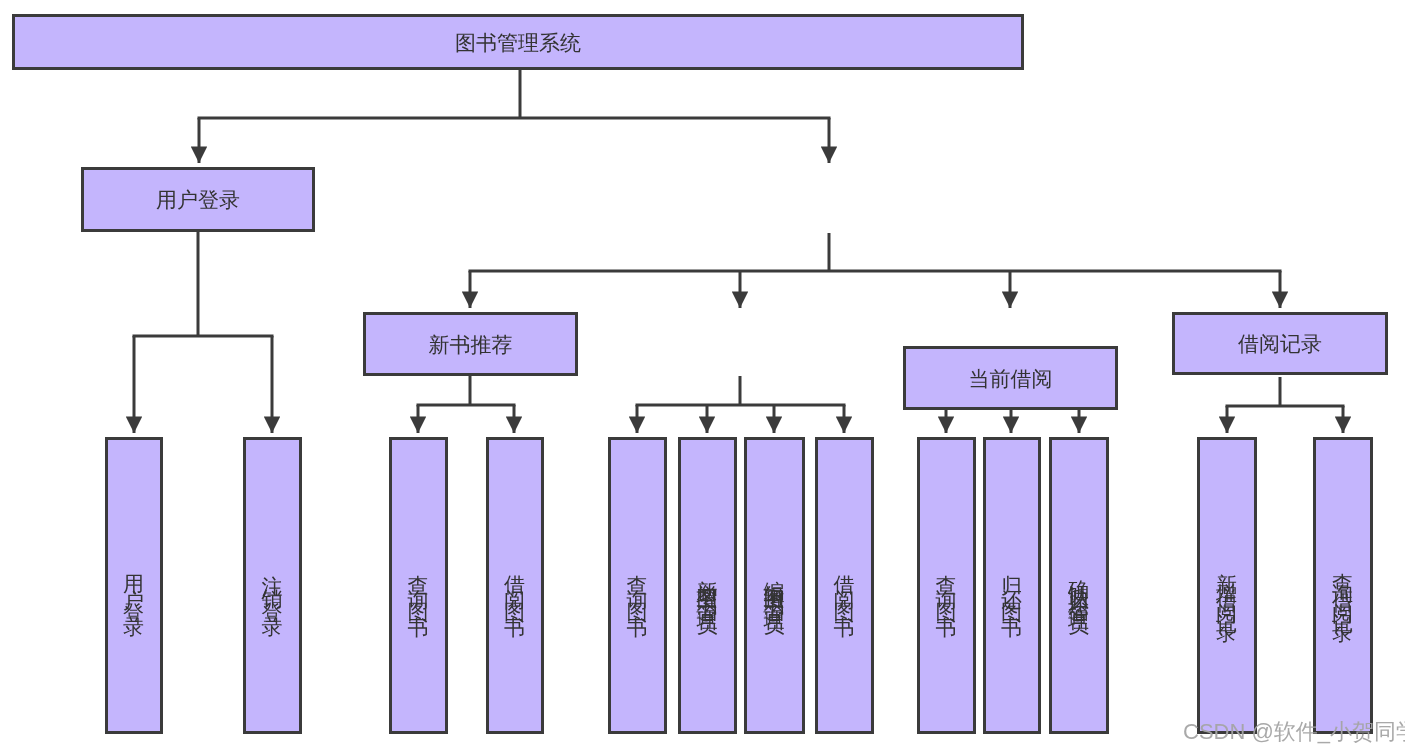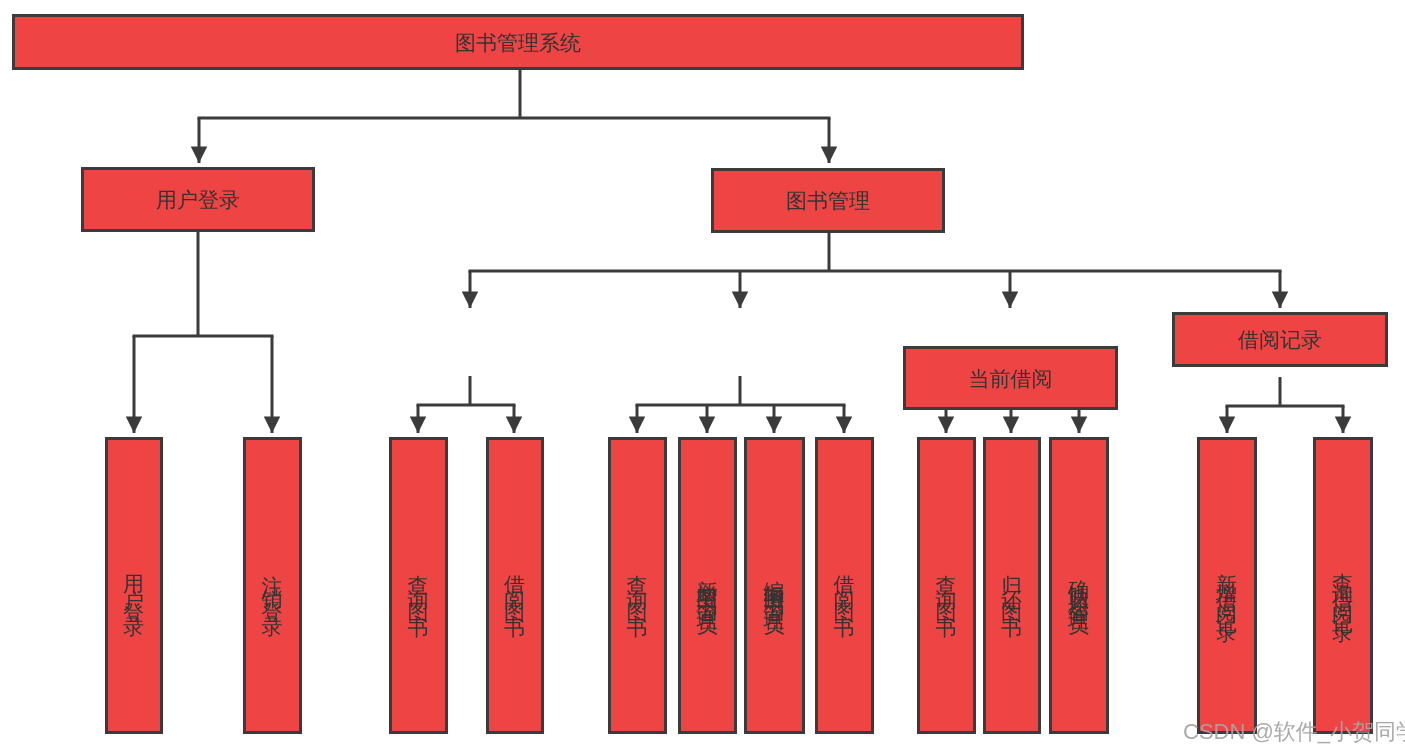--- a/index.html
+++ b/index.html
@@ -13,21 +13,21 @@
     overflow: hidden;
   }
   svg.connectors {
     position: absolute;
     left: 0; top: 0;
     width: 1405px; height: 747px;
     z-index: 1;
   }
   .node {
     position: absolute;
-    background: #ef4444;
+    background: #c4b5fd;
     border: 3px solid #3b3b3b;
     box-sizing: border-box;
     display: flex;
     align-items: center;
     justify-content: center;
     font-size: 21px;
     line-height: 1;
     color: #333333;
     z-index: 2;
   }
@@ -49,21 +49,21 @@
     z-index: 5;
   }
 
   
   .n-root            { left: 12px;   top: 14px;  width: 1012px; height: 56px; }
   .n-user-login      { left: 81px;   top: 167px; width: 234px;  height: 65px; }
   .n-book-mgmt       { left: 711px;  top: 168px; width: 234px;  height: 65px; }
   .n-new-book        { left: 363px;  top: 312px; width: 215px;  height: 64px; }
   .n-book-borrow     { left: 633px;  top: 312px; width: 215px;  height: 64px; }
   .n-current-borrow  { left: 903px;  top: 312px; width: 215px;  height: 64px; margin-top: 34px; }
-  .n-borrow-records  { left: 1172px; top: 312px; width: 216px;  height: 55px; }
+  .n-borrow-records  { left: 1172px; top: 312px; width: 216px;  height: 63px; }
   .leaf              { top: 437px; height: 297px; }
   .l-user-login      { left: 105px;  width: 58px; }
   .l-logout          { left: 243px;  width: 59px; }
   .l-nb-query        { left: 389px;  width: 59px; }
   .l-nb-borrow       { left: 486px;  width: 58px; }
   .l-bb-query        { left: 608px;  width: 59px; }
   .l-bb-add          { left: 678px;  width: 59px; }
   .l-bb-edit         { left: 744px;  width: 61px; }
   .l-bb-borrow       { left: 815px;  width: 59px; }
   .l-cb-query        { left: 917px;  width: 59px; }
@@ -132,24 +132,24 @@
     </g>
   </svg>
 
   <div class="node n-root">
     <span>图书管理系统</span>
   </div>
 
   <div class="node n-user-login">
     <span>用户登录</span>
   </div>
-  <div class="node n-book-mgmt">
-    <span>图书管理</span>
-  </div>
-
+
+  <div class="node n-new-book">
+    <span>新书推荐</span>
+  </div>
   <div class="node n-current-borrow">
     <span>当前借阅</span>
   </div>
   <div class="node n-borrow-records">
     <span>借阅记录</span>
   </div>
 
   <div class="node vnode leaf l-user-login">
     <span class="vlabel v-short">用户登录</span>
   </div>

